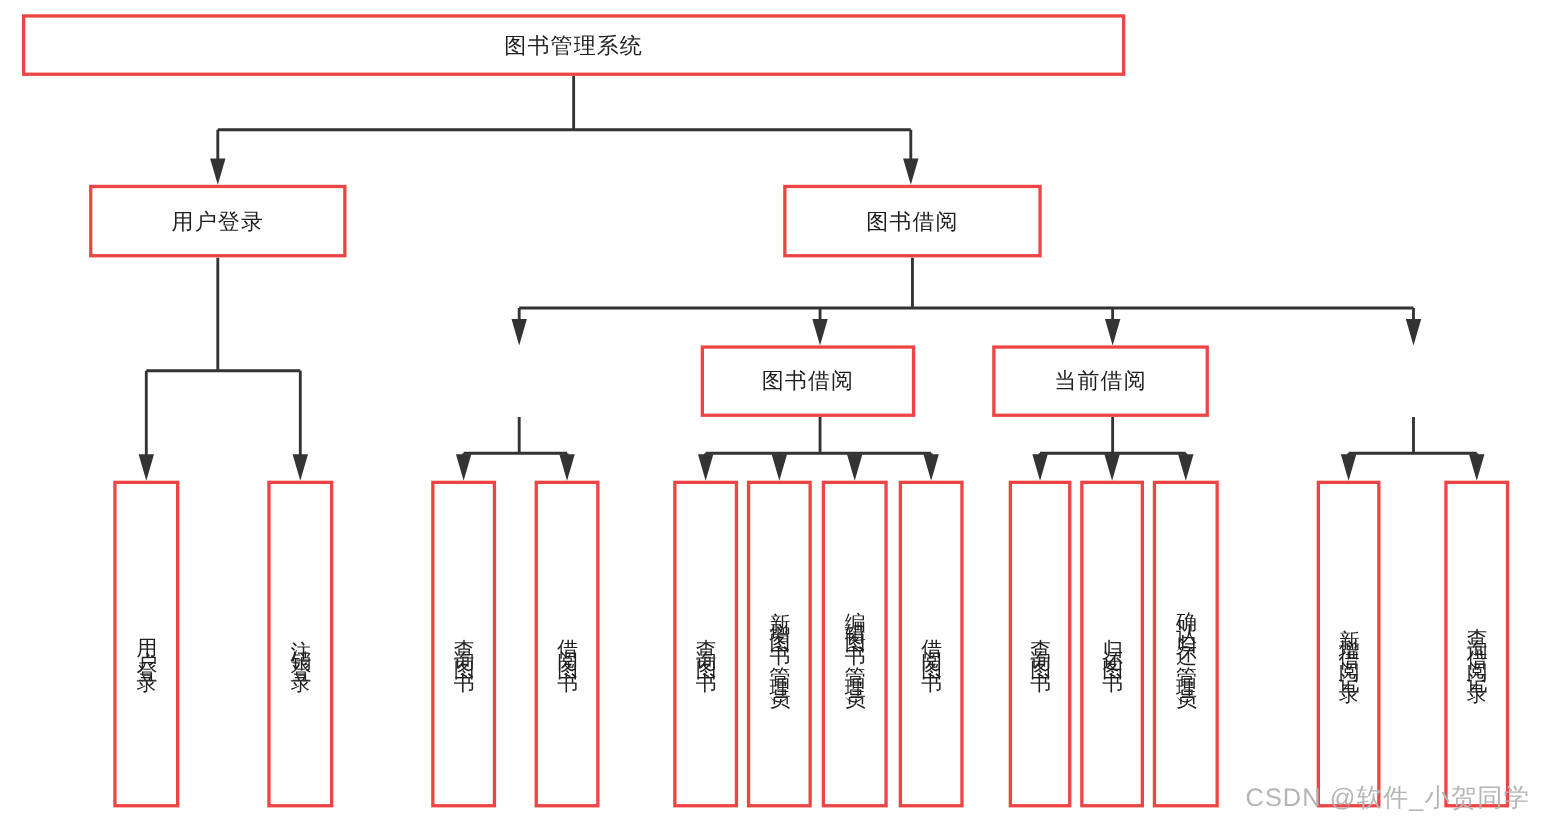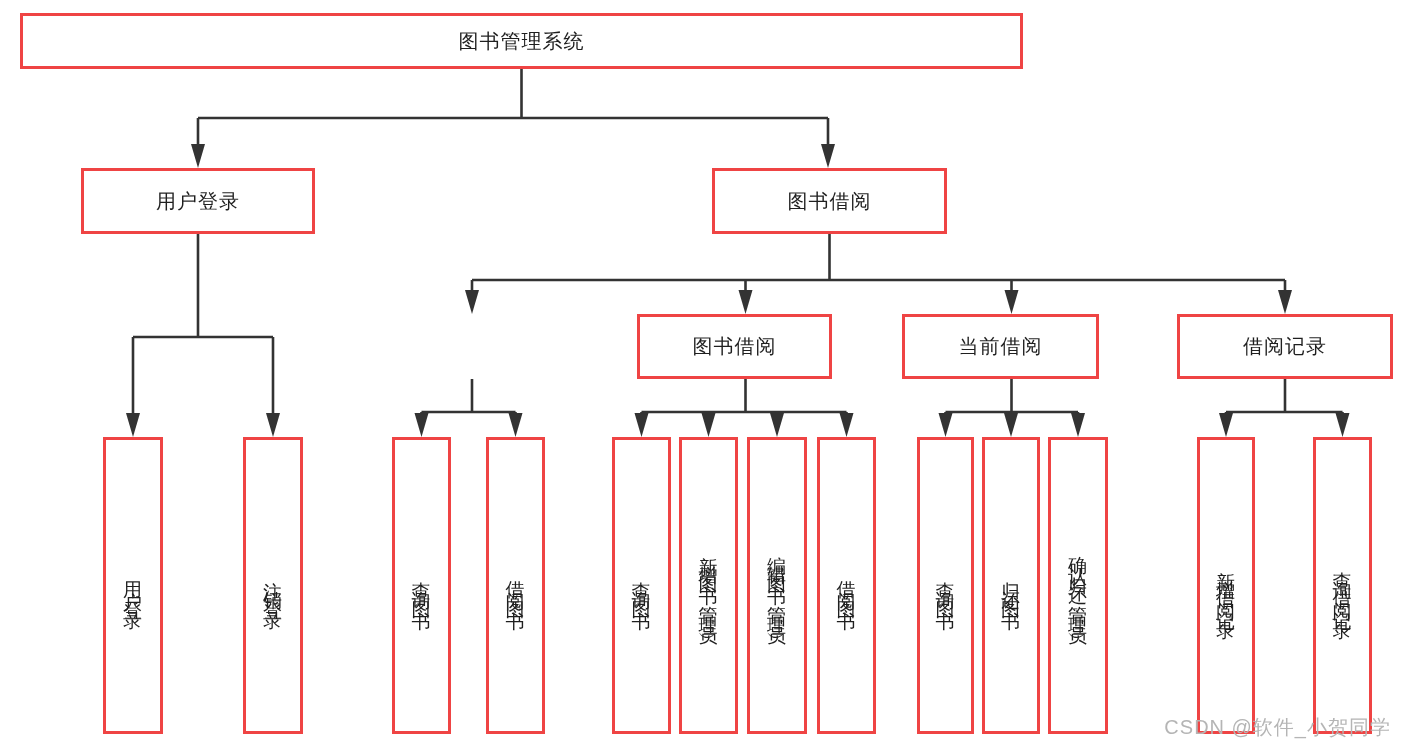--- a/index.html
+++ b/index.html
@@ -28,21 +28,21 @@
     writing-mode: vertical-rl;
     text-orientation: mixed;
     font-size: 19px;
     letter-spacing: 10px;
     line-height: 1;
   }
   .watermark {
     position: absolute;
     right: 14px;
     bottom: 6px;
-    font-size: 20px;
+    font-size: 23px;
     color: #b5b5b5;
     letter-spacing: 1px;
     white-space: nowrap;
   }
 </style>
 </head>
 <body>
 
 <div id="canvas">
 
@@ -86,21 +86,20 @@
     </g>
   </svg>
 
   <div class="node h-node" style="left:20px; top:13px; width:1003px; height:56px;">图书管理系统</div>
 
   <div class="node h-node" style="left:81px; top:168px; width:234px; height:66px;">用户登录</div>
   <div class="node h-node" style="left:712px; top:168px; width:235px; height:66px;">图书借阅</div>
 
   <div class="node h-node" style="left:637px; top:314px; width:195px; height:65px;">图书借阅</div>
   <div class="node h-node" style="left:902px; top:314px; width:197px; height:65px;">当前借阅</div>
-  <div class="node h-node" style="left:1177px; top:314px; width:216px; height:65px;">借阅记录</div>
 
   <div class="node leaf" style="left:103px; top:437px; width:60px; height:297px;">用户登录</div>
   <div class="node leaf" style="left:243px; top:437px; width:60px; height:297px;">注销登录</div>
 
   <div class="node leaf" style="left:392px; top:437px; width:59px; height:297px;">查询图书</div>
   <div class="node leaf" style="left:486px; top:437px; width:59px; height:297px;">借阅图书</div>
 
   <div class="node leaf" style="left:612px; top:437px; width:59px; height:297px;">查询图书</div>
   <div class="node leaf" style="left:679px; top:437px; width:59px; height:297px;">新增图书（管理员）</div>
   <div class="node leaf" style="left:747px; top:437px; width:60px; height:297px;">编辑图书（管理员）</div>

